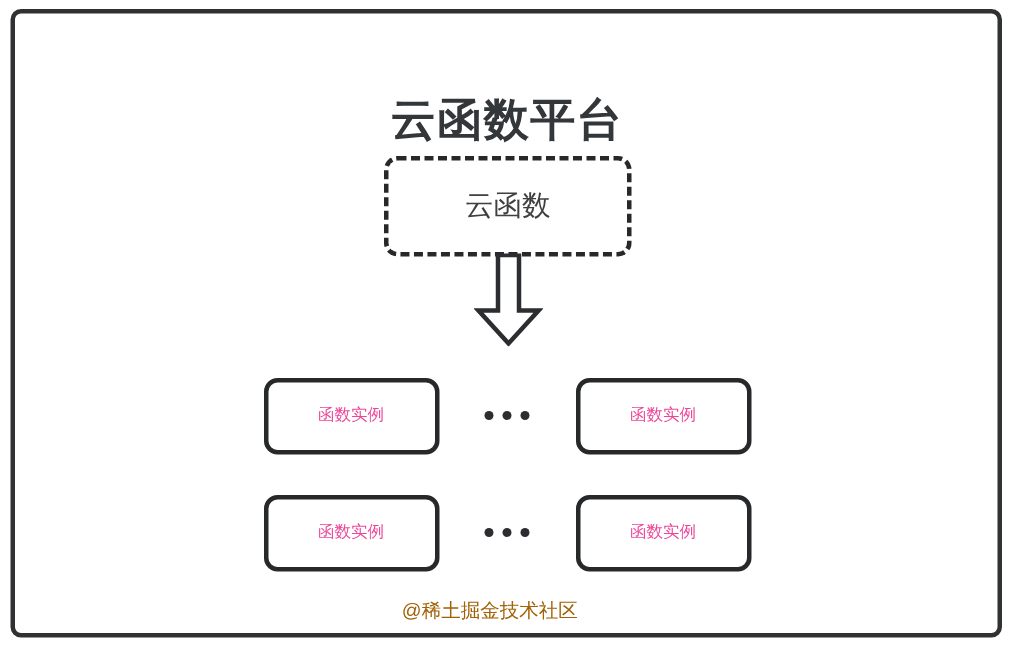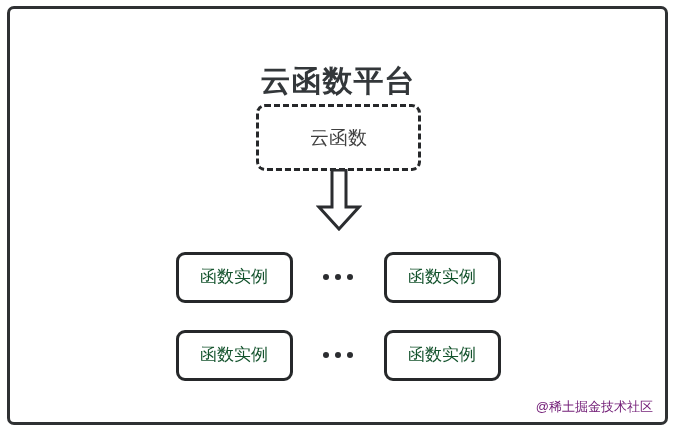--- a/index.html
+++ b/index.html
@@ -99,22 +99,22 @@
     height: 51px;
     box-sizing: border-box;
     border: 3px solid #26282a;
     border-radius: 9px;
     background: #ffffff;
     display: flex;
     align-items: center;
     justify-content: center;
   }
   .instance-label {
-    font-size: 17px;
-    color: #14532d;
+    font-size: 11px;
+    color: #ec4899;
     line-height: 22px;
     white-space: nowrap;
   }
 
   .ellipsis-gap {
     width: 91px;
     height: 51px;
     display: flex;
     align-items: center;
     justify-content: center;
@@ -126,23 +126,23 @@
     border-radius: 50%;
     background: #2b2d30;
   }
 
   
   .watermark {
     position: absolute;
     left: 0;
     top: 398px;
     width: 653px;
-    text-align: right;
+    text-align: center;
     font-size: 13px;
-    color: #701a75;
+    color: #a16207;
     line-height: 18px;
     white-space: nowrap;
   }
 </style>
 </head>
 <body>
 
 <div id="canvas">
 
   <div class="platform-frame">

